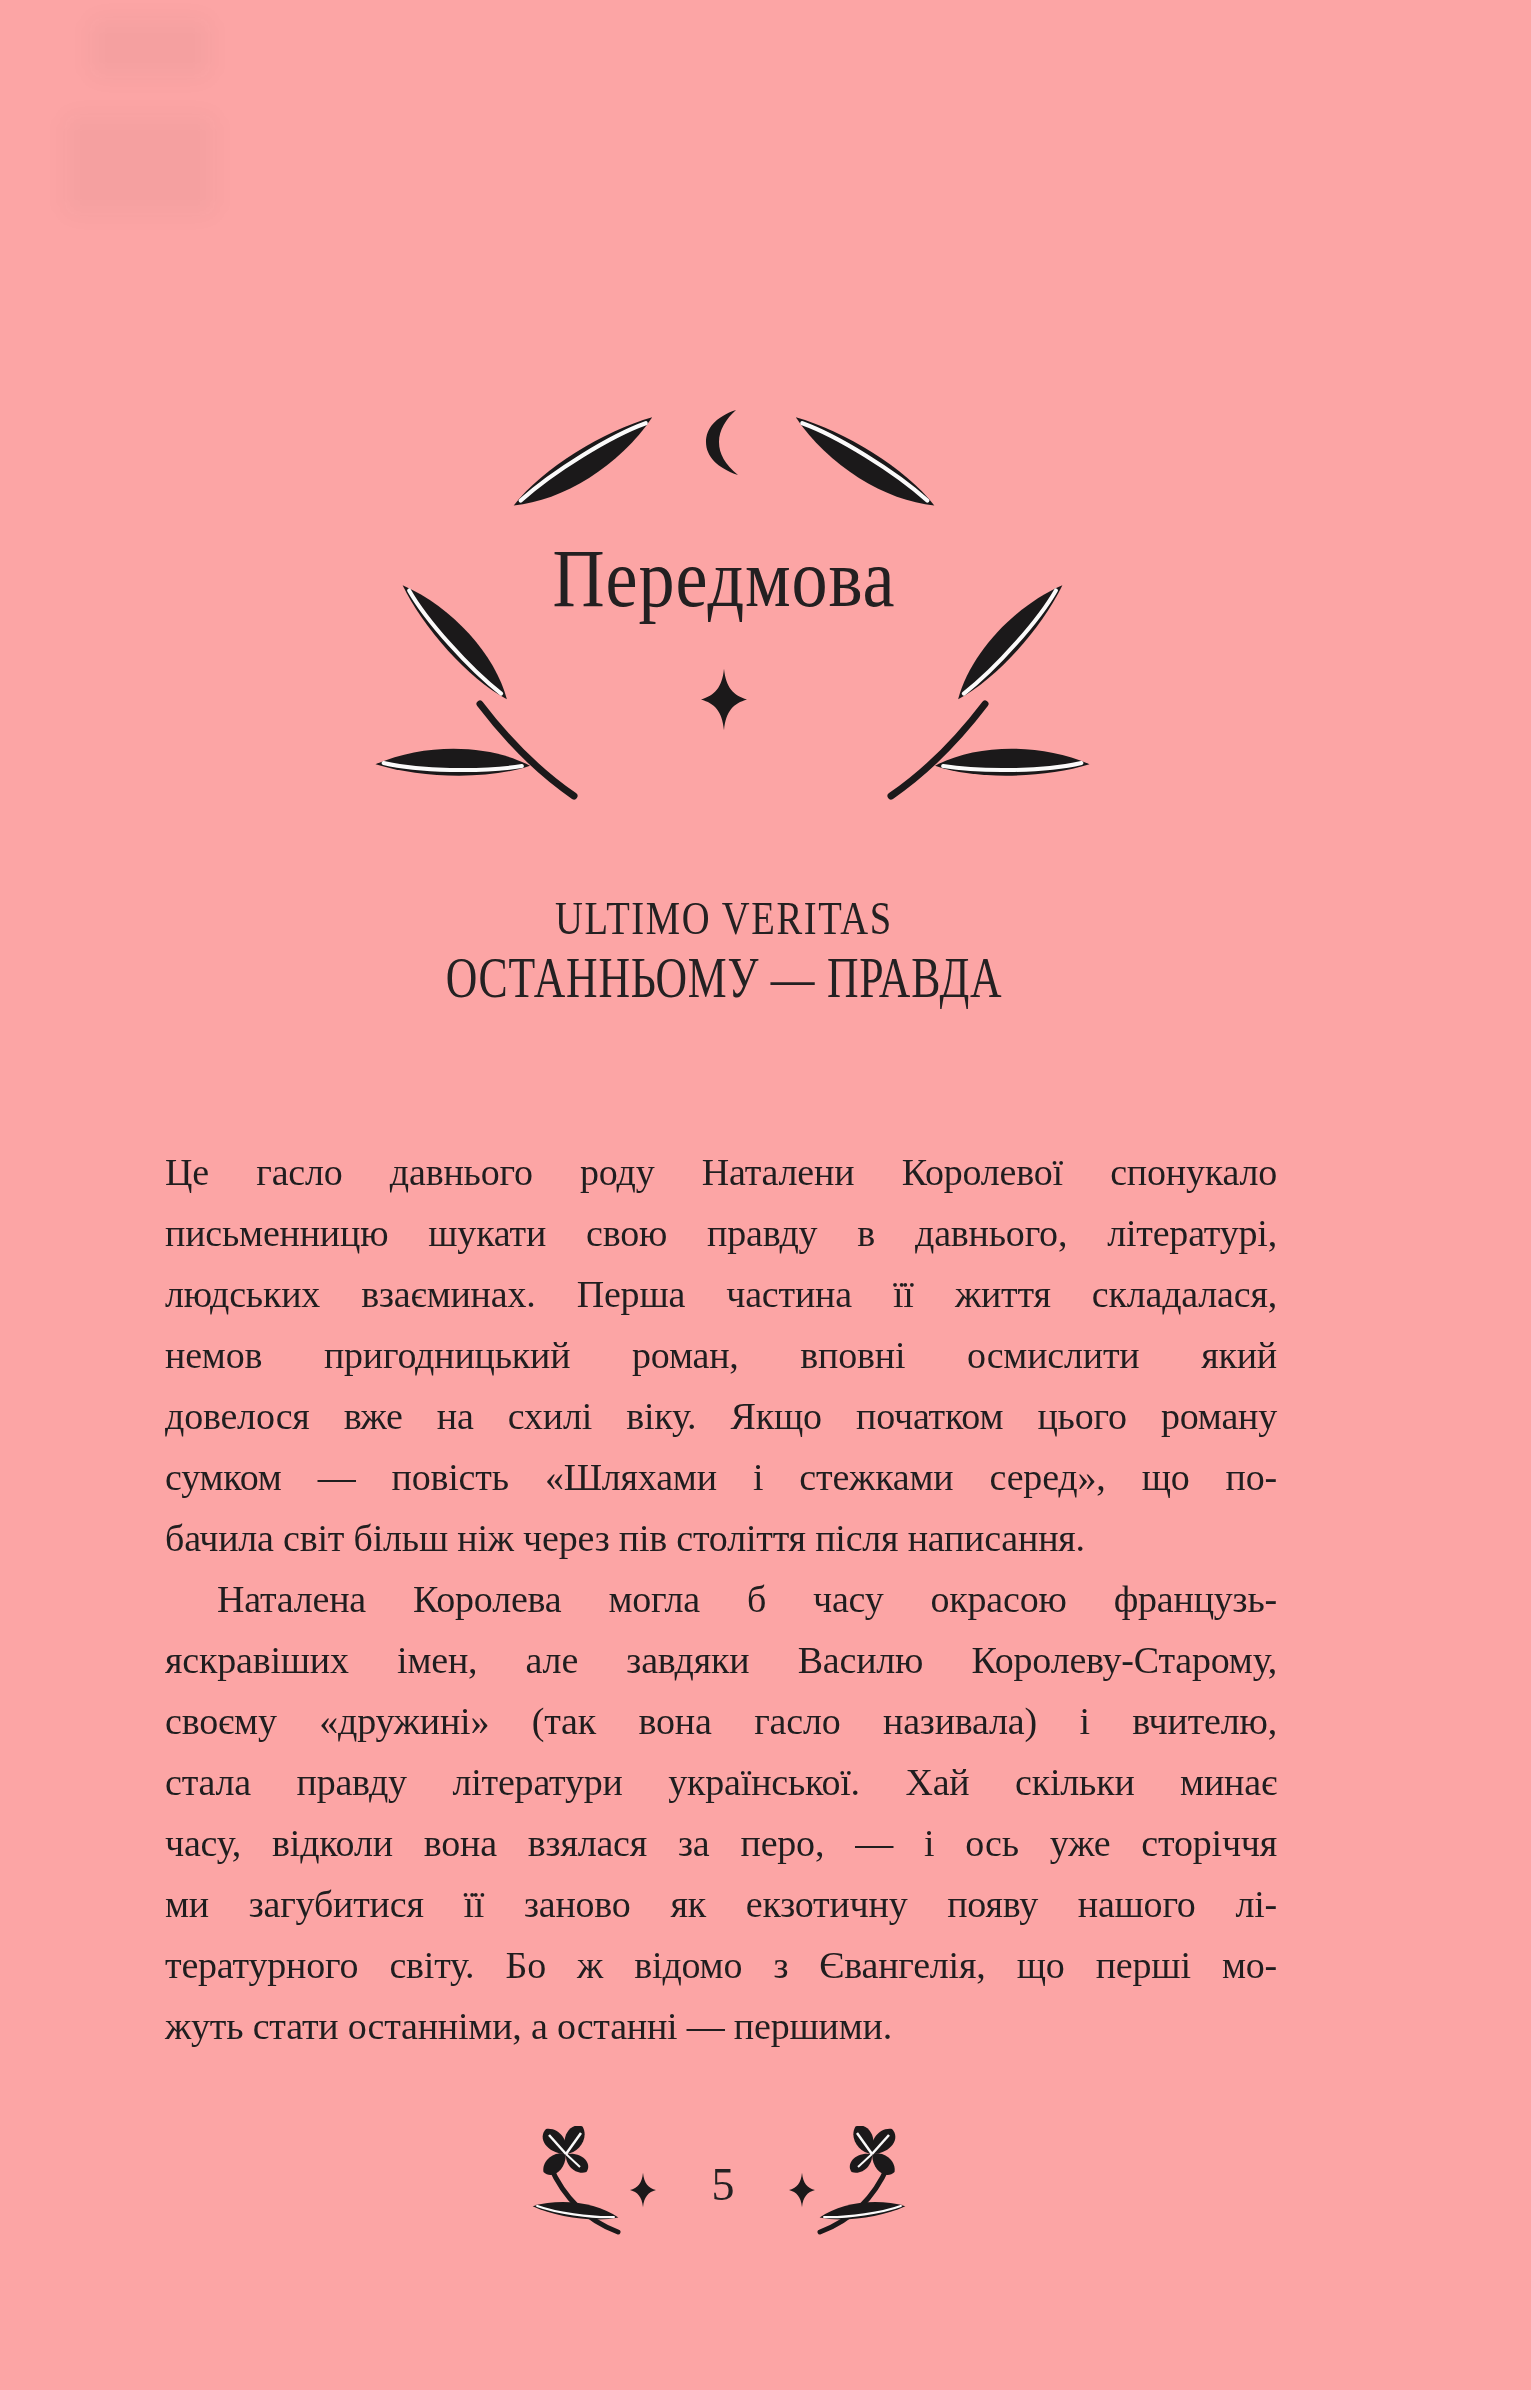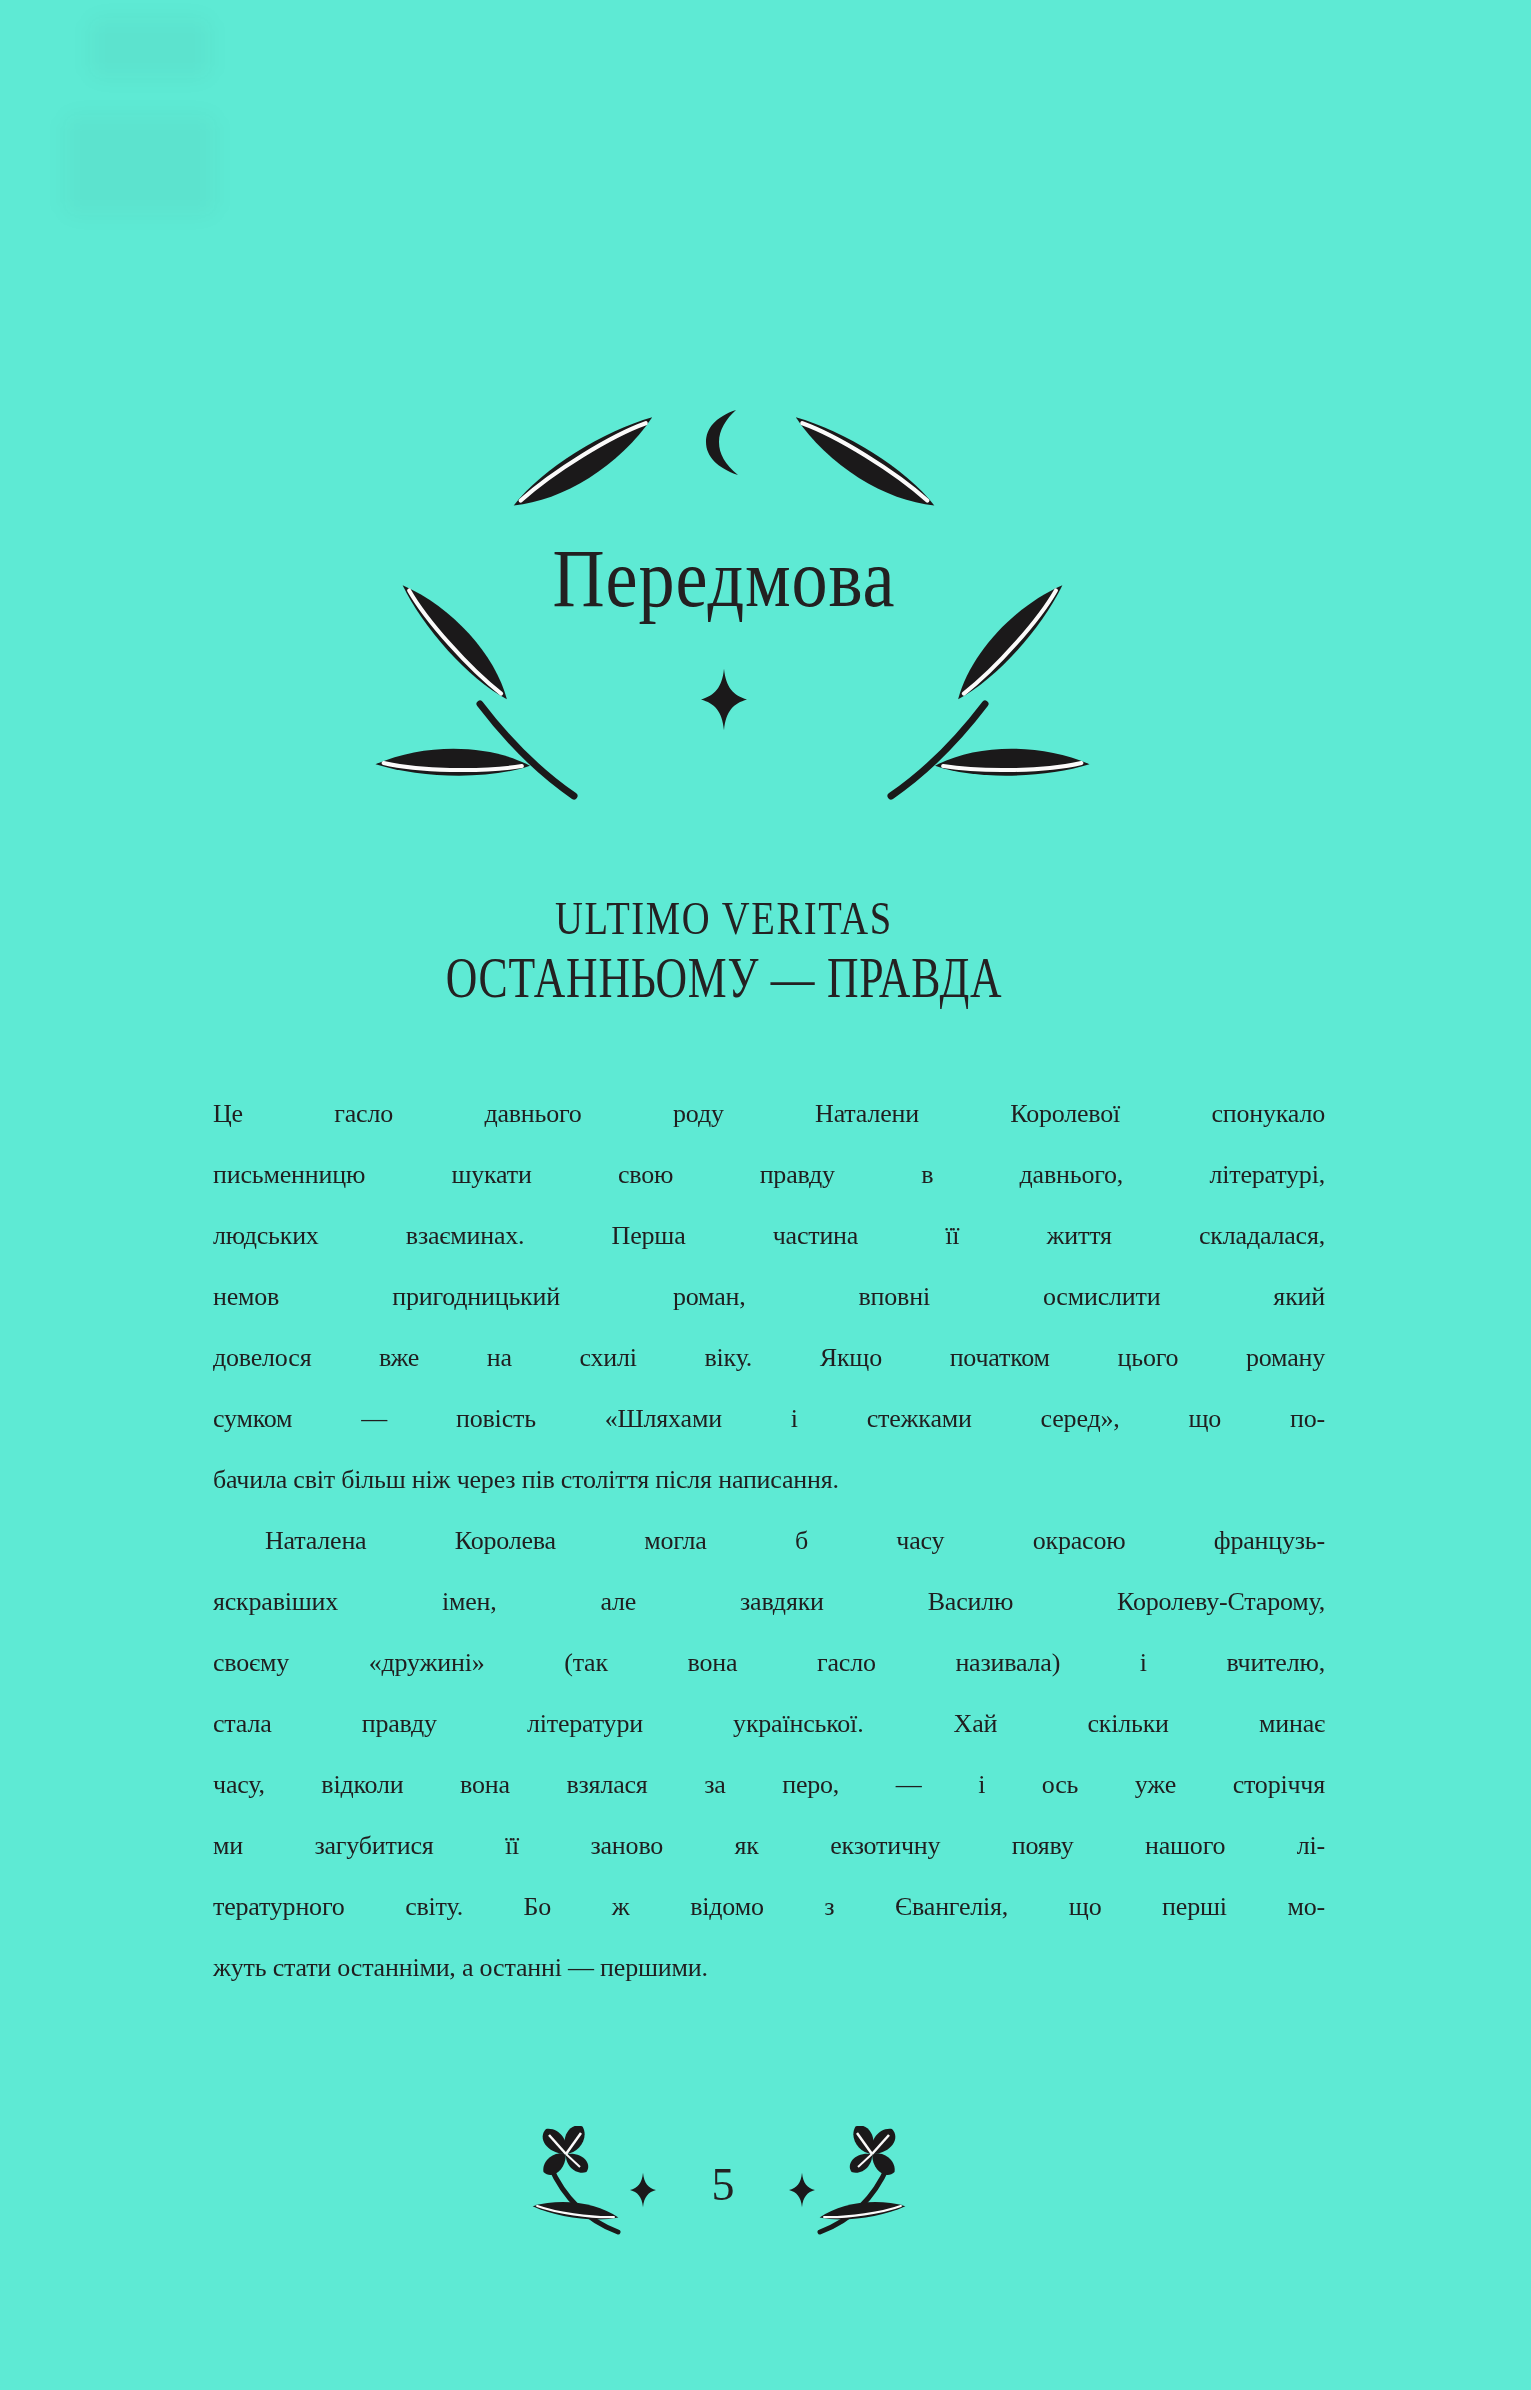--- a/index.html
+++ b/index.html
@@ -1,19 +1,19 @@
 <!DOCTYPE html>
 <html><head>
 <meta charset="utf-8">
 <style>
   html,body{margin:0;padding:0;background:#e9e9e9;}
   .page{
     position:relative;
     width:1531px;height:2390px;
-    background:#5eead4;
+    background:#fca5a5;
     overflow:hidden;
     font-family:"Liberation Serif","DejaVu Serif",serif;
     color:#1b191a;
   }
   
   .artifact{position:absolute;background:rgba(40,40,40,0.03);filter:blur(10px);border-radius:10px;}
   .a1{left:90px;top:18px;width:120px;height:60px;}
   .a2{left:65px;top:115px;width:150px;height:100px;}
 
   svg{display:block;}
@@ -40,22 +40,22 @@
     position:absolute;left:0;top:891px;width:1448px;text-align:center;
     font-size:47px;letter-spacing:2px;color:#242122;transform:scaleX(0.82);
   }
   .motto2{
     position:absolute;left:0;top:946px;width:1448px;text-align:center;
     font-size:56px;letter-spacing:1px;color:#242122;transform:scaleX(0.78);
   }
 
   
   .body-text{
-    position:absolute;left:165px;top:1083px;width:1112px;
-    font-size:26px;line-height:61px;letter-spacing:-0.2px;color:#201e1f;margin-left:48px;
+    position:absolute;left:165px;top:1142px;width:1112px;
+    font-size:38px;line-height:61px;letter-spacing:-0.2px;color:#201e1f;
   }
   .line{text-align:justify;text-align-last:justify;white-space:normal;}
   .line.last{text-align-last:left;}
   .line.indent{padding-left:52px;}
 
   
   .sprig-l{position:absolute;left:524px;top:2126px;width:108px;height:110px;}
   .sprig-r{position:absolute;left:806px;top:2126px;width:108px;height:110px;transform:scaleX(-1);}
   .sparkle-fl{position:absolute;left:630px;top:2172px;width:26px;height:36px;}
   .sparkle-fr{position:absolute;left:789px;top:2172px;width:26px;height:36px;}

